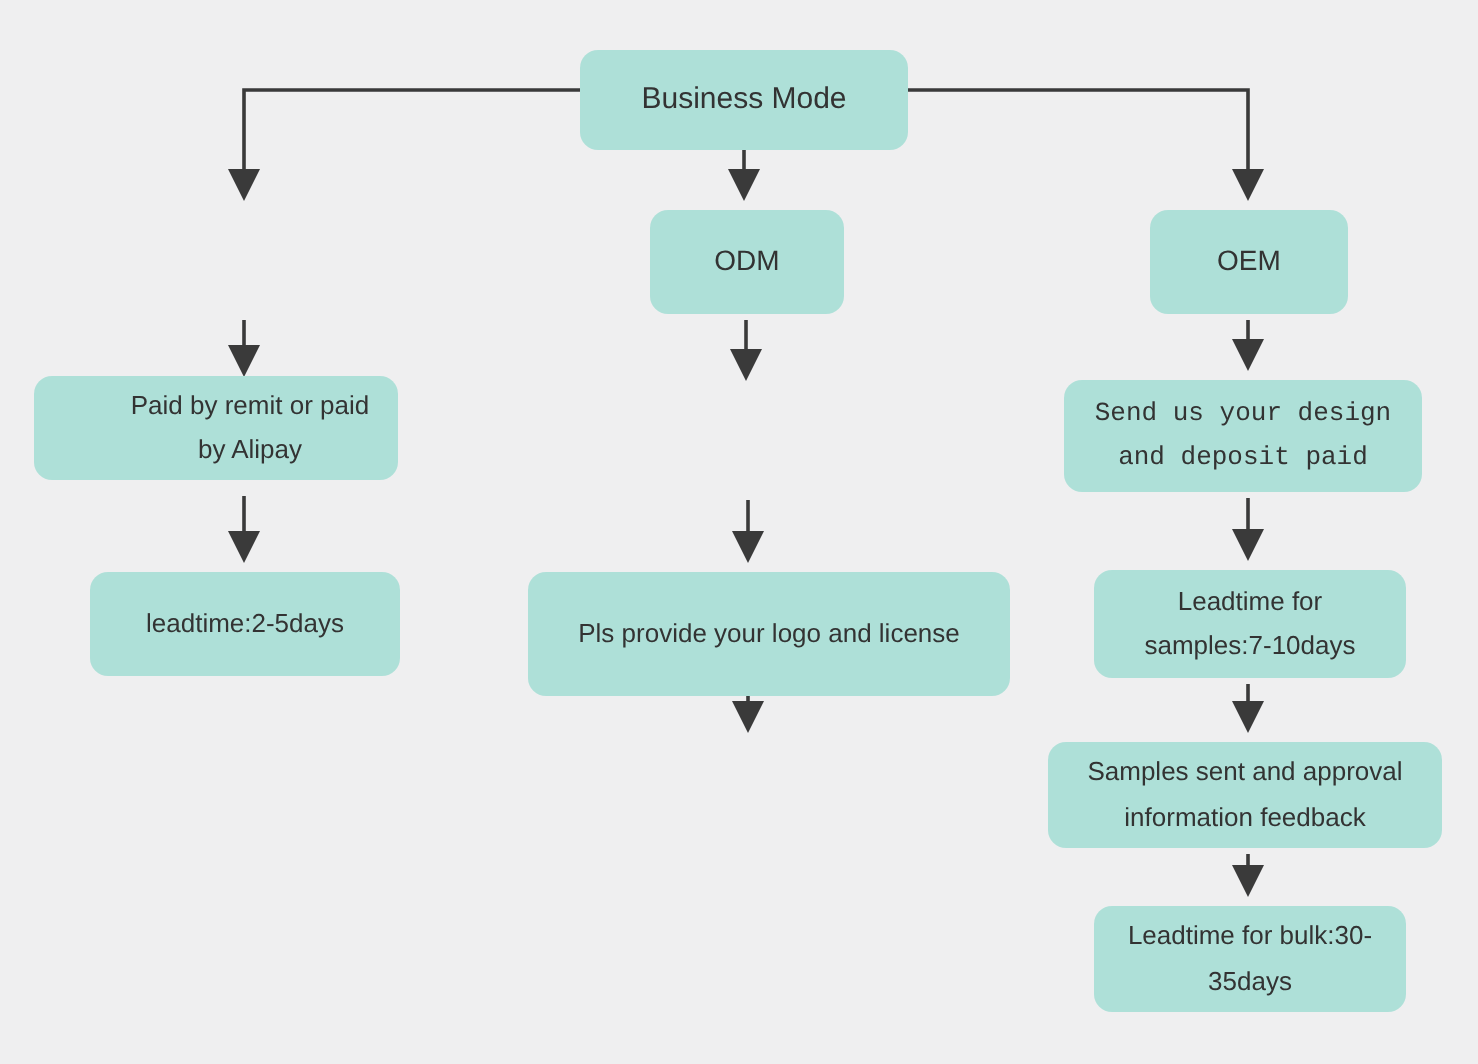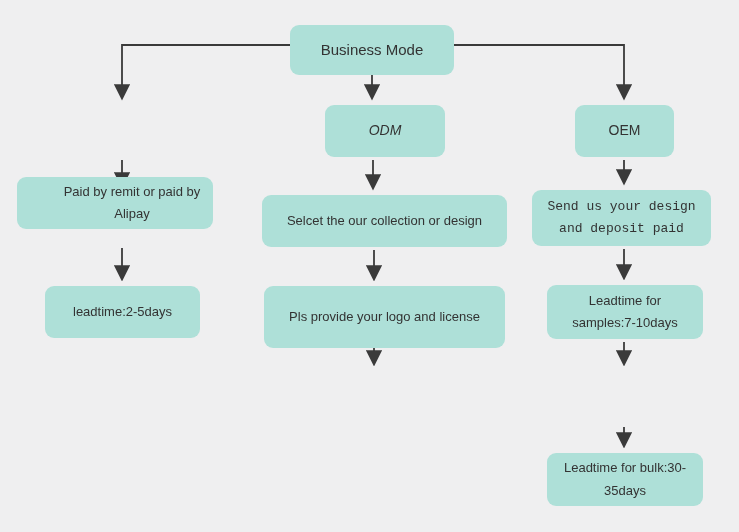--- a/index.html
+++ b/index.html
@@ -79,25 +79,25 @@
     <path class="link" d="M374,340 V362" marker-end="url(#arrowhead)"></path>
 
     <path class="link" d="M624,160 V181" marker-end="url(#arrowhead)"></path>
     <path class="link" d="M624,249 V276" marker-end="url(#arrowhead)"></path>
     <path class="link" d="M624,342 V362" marker-end="url(#arrowhead)"></path>
     <path class="link" d="M624,427 V444" marker-end="url(#arrowhead)"></path>
   </svg>
 
   <div class="box root-box" style="left:290px; top:25px; width:164px; height:50px;">Business Mode</div>
 
-  <div class="box" style="left:17px; top:177px; width:196px; height:52px;padding-left:44px;">Paid by remit or paid by Alipay</div>
+  <div class="box" style="left:17px; top:188px; width:182px; height:52px;padding-left:44px;">Paid by remit or paid by Alipay</div>
   <div class="box" style="left:45px; top:286px; width:155px; height:52px;">leadtime:2-5days</div>
 
-  <div class="box head-box" style="left:325px; top:105px; width:120px; height:52px;font-style:italic;">ODM</div>
-  <div class="box" style="left:262px; top:195px; width:245px; height:52px;">Selcet the our collection or design</div>
+  <div class="box head-box" style="left:325px; top:105px; width:97px; height:52px;">ODM</div>
   <div class="box" style="left:264px; top:286px; width:241px; height:62px;">Pls provide your logo and license</div>
 
   <div class="box head-box" style="left:575px; top:105px; width:99px; height:52px;">OEM</div>
   <div class="box" style="left:532px; top:190px; width:179px; height:56px;font-family:Liberation Mono, monospace;">Send us your design and deposit paid</div>
   <div class="box" style="left:547px; top:285px; width:156px; height:54px;">Leadtime for samples:7-10days</div>
+  <div class="box" style="left:524px; top:371px; width:197px; height:53px;">Samples sent and approval information feedback</div>
   <div class="box" style="left:547px; top:453px; width:156px; height:53px;">Leadtime for bulk:30-35days</div>
 
 </div>
 
 </body></html>

